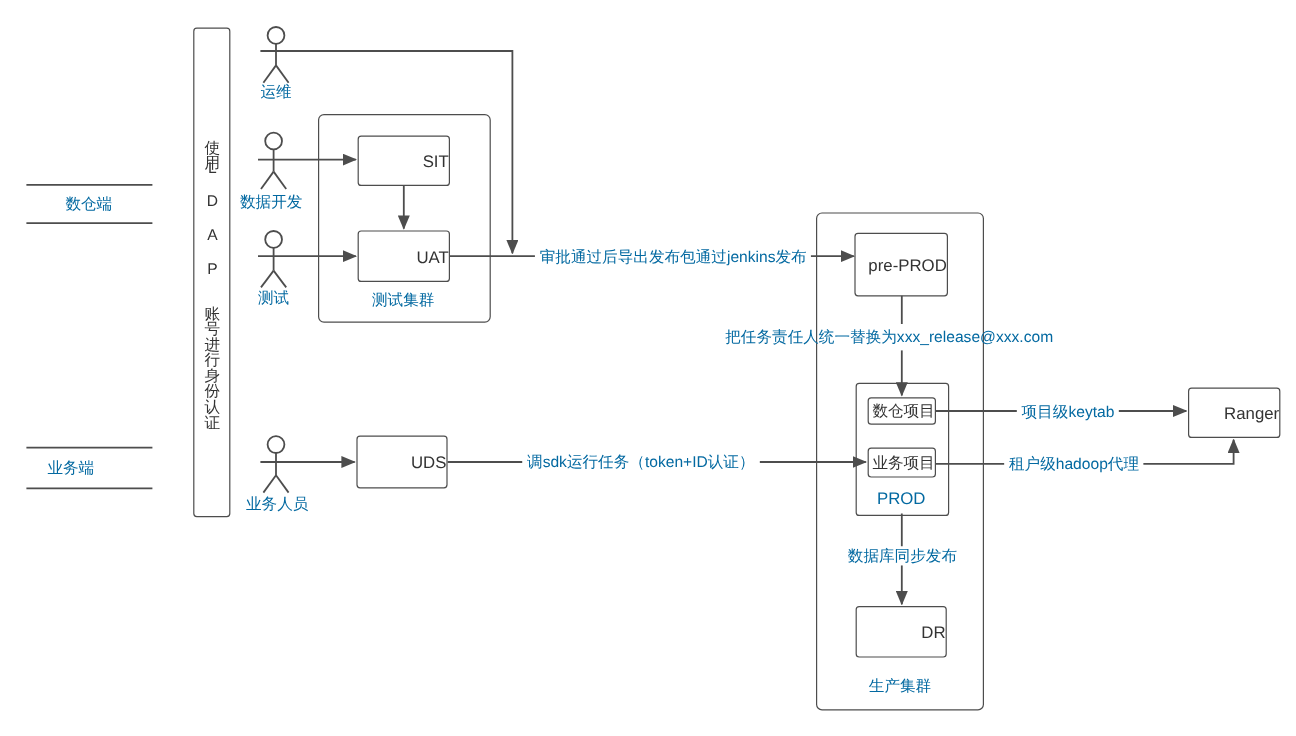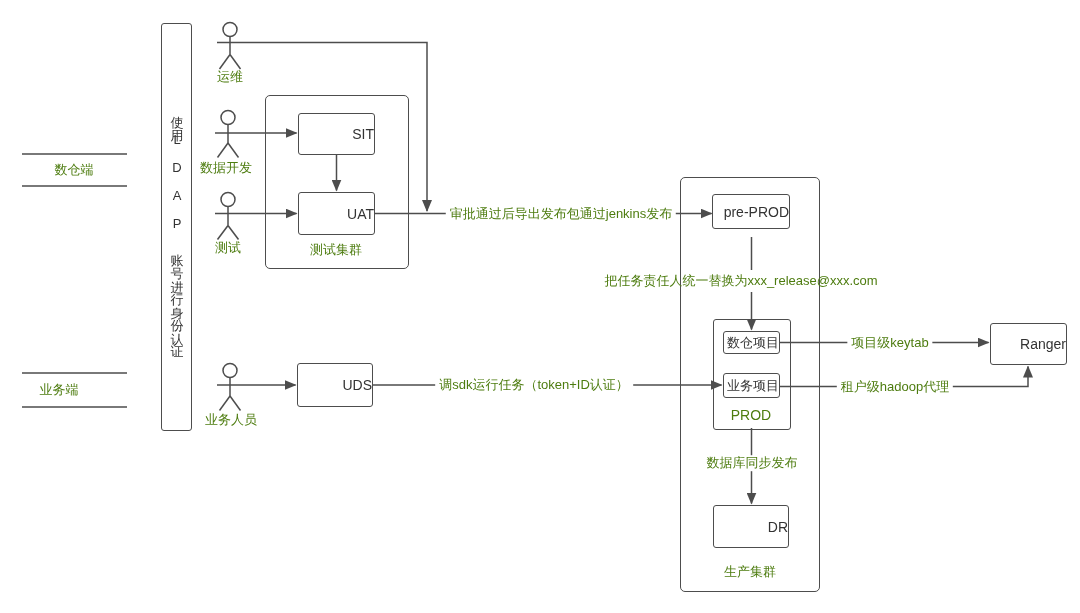--- a/index.html
+++ b/index.html
@@ -12,21 +12,21 @@
     position:absolute;z-index:0;border:1.5px solid #4d4d4d;border-radius:5px;background:transparent;
   }
   .node{
     position:absolute;z-index:2;border:1.5px solid #4d4d4d;border-radius:3px;background:#fff;
     display:flex;align-items:center;justify-content:flex-end;font-size:14px;color:#333;
     box-sizing:border-box;white-space:nowrap;
   }
   .node.small{font-size:13px;}
   .lbl{
     position:absolute;z-index:2;transform:translate(-50%,-50%);
-    font-size:13px;color:#4d7c0f;white-space:nowrap;line-height:1.2;
+    font-size:13px;color:#0369a1;white-space:nowrap;line-height:1.2;
   }
   .edge-lbl{background:#fff;padding:0 4px;}
   .edge-lbl.clear{background:transparent;padding:0;}
   .grp-lbl{background:transparent;}
   #ldap-box{
     position:absolute;z-index:2;border:1.5px solid #4d4d4d;border-radius:3px;background:#fff;
     display:flex;align-items:center;justify-content:center;box-sizing:border-box;
   }
   #ldap-box span{
     writing-mode:vertical-rl;text-orientation:upright;
@@ -119,21 +119,21 @@
 
   <div class="node" style="left:298px;top:113px;width:77px;height:42px;">
     <span>SIT</span>
   </div>
   <div class="node" style="left:297px;top:363px;width:76px;height:44px;">
     <span>UDS</span>
   </div>
   <div class="node" style="left:298px;top:192px;width:77px;height:43px;">
     <span>UAT</span>
   </div>
-  <div class="node" style="left:712px;top:194px;width:78px;height:35px;">
+  <div class="node" style="left:712px;top:194px;width:78px;height:53px;">
     <span>pre-PROD</span>
   </div>
   <div class="node small" style="left:723px;top:331px;width:57px;height:23px;">
     <span>数仓项目</span>
   </div>
   <div class="node small" style="left:723px;top:373px;width:57px;height:25px;">
     <span>业务项目</span>
   </div>
   <div class="lbl" style="left:751px;top:415px;font-size:14px;">PROD</div>
   <div class="node" style="left:713px;top:505px;width:76px;height:43px;padding-left:48px;">

